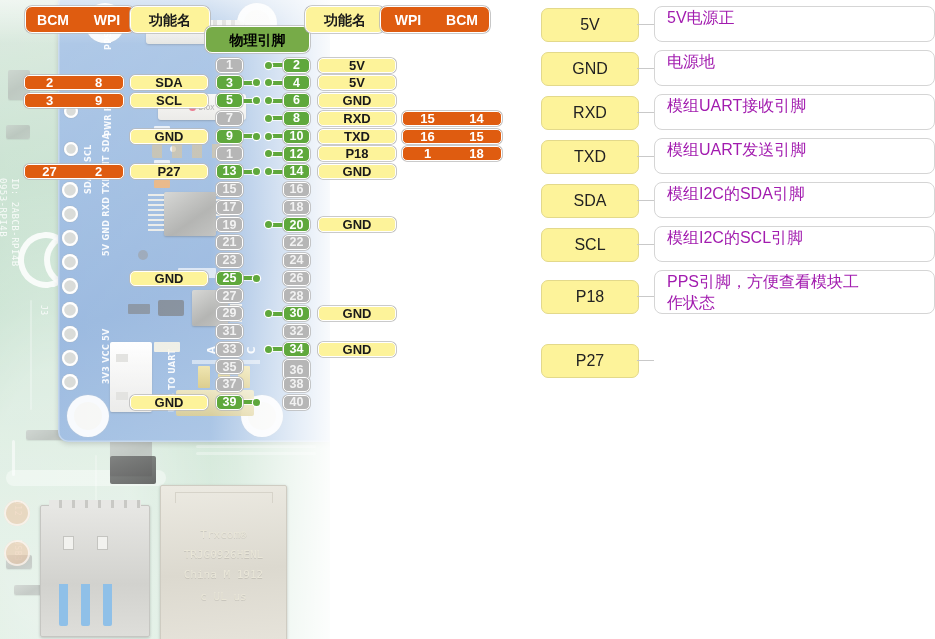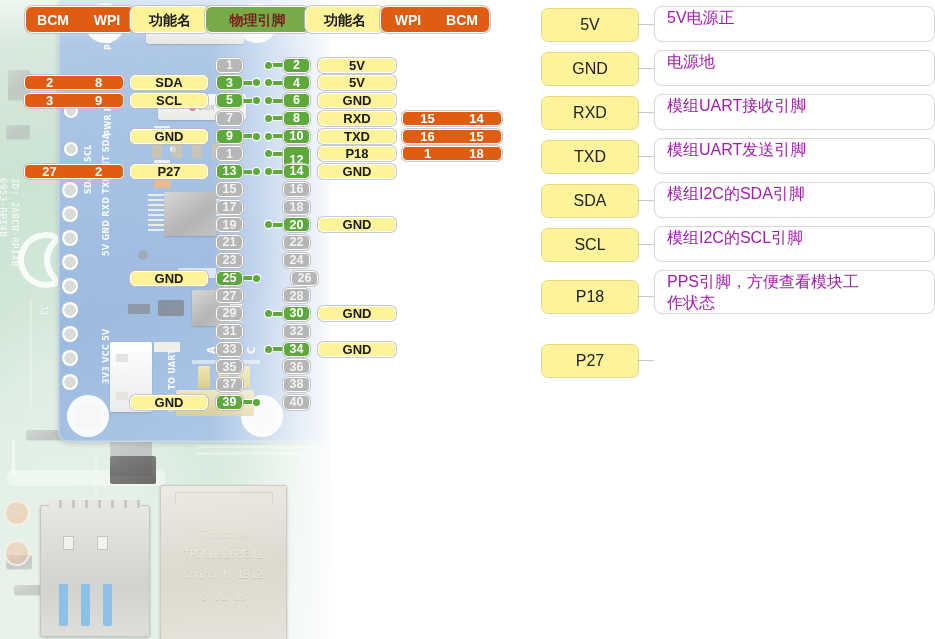--- a/index.html
+++ b/index.html
@@ -90,22 +90,22 @@
     white-space:nowrap;
   }
   .pill.green{background:#5fa83c;color:#fff;border:1.3px solid #ffffff;
       box-shadow:0 0 0 .8px #b9b9b9;font-size:12.5px;}
   .pill.grey{background:#b6b6b6;color:#f2f2f2;border:1.3px solid #ffffff;
       box-shadow:0 0 0 .8px #b9b9b9;font-size:12.5px;}
   .pill.yellow{background:#fdf39a;color:#1a1a1a;border:1.3px solid #ffffff;
       box-shadow:0 0 0 .8px #b9b9b9;font-size:13px;}
   .pill.orange{background:#df5c10;color:#ffffff;border:1.3px solid #ffffff;
       box-shadow:0 0 0 .8px #b9b9b9;font-size:13px;}
-  .pill.greenhdr{background:#77ab48;color:#7f1d1d;border:1.3px solid #ffffff;
-      box-shadow:0 0 0 .8px #b9b9b9;font-size:14px;}
+  .pill.greenhdr{background:#77ab48;color:#000000;border:1.3px solid #ffffff;
+      box-shadow:0 0 0 .8px #b9b9b9;font-size:14px;margin-top:20px;}
 
   .pill.orange .c{flex:1;text-align:center;}
   .pill.hdr{font-size:14px;border-radius:7px;}
   .pill.hdr .c{flex:1;text-align:center;padding:0 2px;}
 
   
   .nub{position:absolute;background:#5fa83c;height:4px;border-radius:2px;
        box-shadow:0 0 0 .8px #ffffff;}
   .nubdot{position:absolute;width:7px;height:7px;border-radius:50%;
        background:#5fa83c;box-shadow:0 0 0 1.2px #ffffff;}
@@ -376,21 +376,21 @@
       </div>
       <div class="pill orange" style="left: 402px; top: 128.5px; width: 100px; height: 15px;">
         <span class="c">16</span>
         <span class="c">15</span>
       </div>
       <div class="nub" style="left: 268px; top: 151.75px; width: 16px;"></div>
       <div class="nubdot" style="left: 265px; top: 150.25px;"></div>
       <div class="pill grey" style="left: 216px; top: 146.25px; width: 27px; height: 15px;">
         <span>1</span>
       </div>
-      <div class="pill green" style="left: 283px; top: 146.25px; width: 27px; height: 28px;">
+      <div class="pill green" style="left: 283px; top: 146.25px; width: 27px; height: 16px;">
         <span>12</span>
       </div>
       <div class="pill yellow" style="left: 318px; top: 146.25px; width: 78px; height: 15px;">
         <span>P18</span>
       </div>
       <div class="pill orange" style="left: 402px; top: 146.25px; width: 100px; height: 15px;">
         <span class="c">1</span>
         <span class="c">18</span>
       </div>
       <div class="nub" style="left: 241px; top: 169.5px; width: 16px;"></div>
@@ -446,21 +446,21 @@
         <span>23</span>
       </div>
       <div class="pill grey" style="left: 283px; top: 252.75px; width: 27px; height: 15px;">
         <span>24</span>
       </div>
       <div class="nub" style="left: 241px; top: 276px; width: 16px;"></div>
       <div class="nubdot" style="left: 253px; top: 274.5px;"></div>
       <div class="pill green" style="left: 216px; top: 270.5px; width: 27px; height: 15px;">
         <span>25</span>
       </div>
-      <div class="pill grey" style="left: 283px; top: 270.5px; width: 27px; height: 15px; margin-left: 8px;">
+      <div class="pill grey" style="left: 283px; top: 270.5px; width: 27px; height: 15px;">
         <span>26</span>
       </div>
       <div class="pill yellow" style="left: 130px; top: 270.5px; width: 78px; height: 15px;">
         <span>GND</span>
       </div>
       <div class="pill grey" style="left: 216px; top: 288.25px; width: 27px; height: 15px;">
         <span>27</span>
       </div>
       <div class="pill grey" style="left: 283px; top: 288.25px; width: 27px; height: 15px;">
         <span>28</span>
@@ -489,21 +489,21 @@
       </div>
       <div class="pill green" style="left: 283px; top: 341.5px; width: 27px; height: 15px;">
         <span>34</span>
       </div>
       <div class="pill yellow" style="left: 318px; top: 341.5px; width: 78px; height: 15px;">
         <span>GND</span>
       </div>
       <div class="pill grey" style="left: 216px; top: 359.25px; width: 27px; height: 15px;">
         <span>35</span>
       </div>
-      <div class="pill grey" style="left: 283px; top: 359.25px; width: 27px; height: 15px; align-items: center;">
+      <div class="pill grey" style="left: 283px; top: 359.25px; width: 27px; height: 21px; align-items: center;">
         <span>36</span>
       </div>
       <div class="pill grey" style="left: 216px; top: 377px; width: 27px; height: 15px;">
         <span>37</span>
       </div>
       <div class="pill grey" style="left: 283px; top: 377px; width: 27px; height: 15px;">
         <span>38</span>
       </div>
       <div class="nub" style="left: 241px; top: 400.25px; width: 16px;"></div>
       <div class="nubdot" style="left: 253px; top: 398.75px;"></div>

